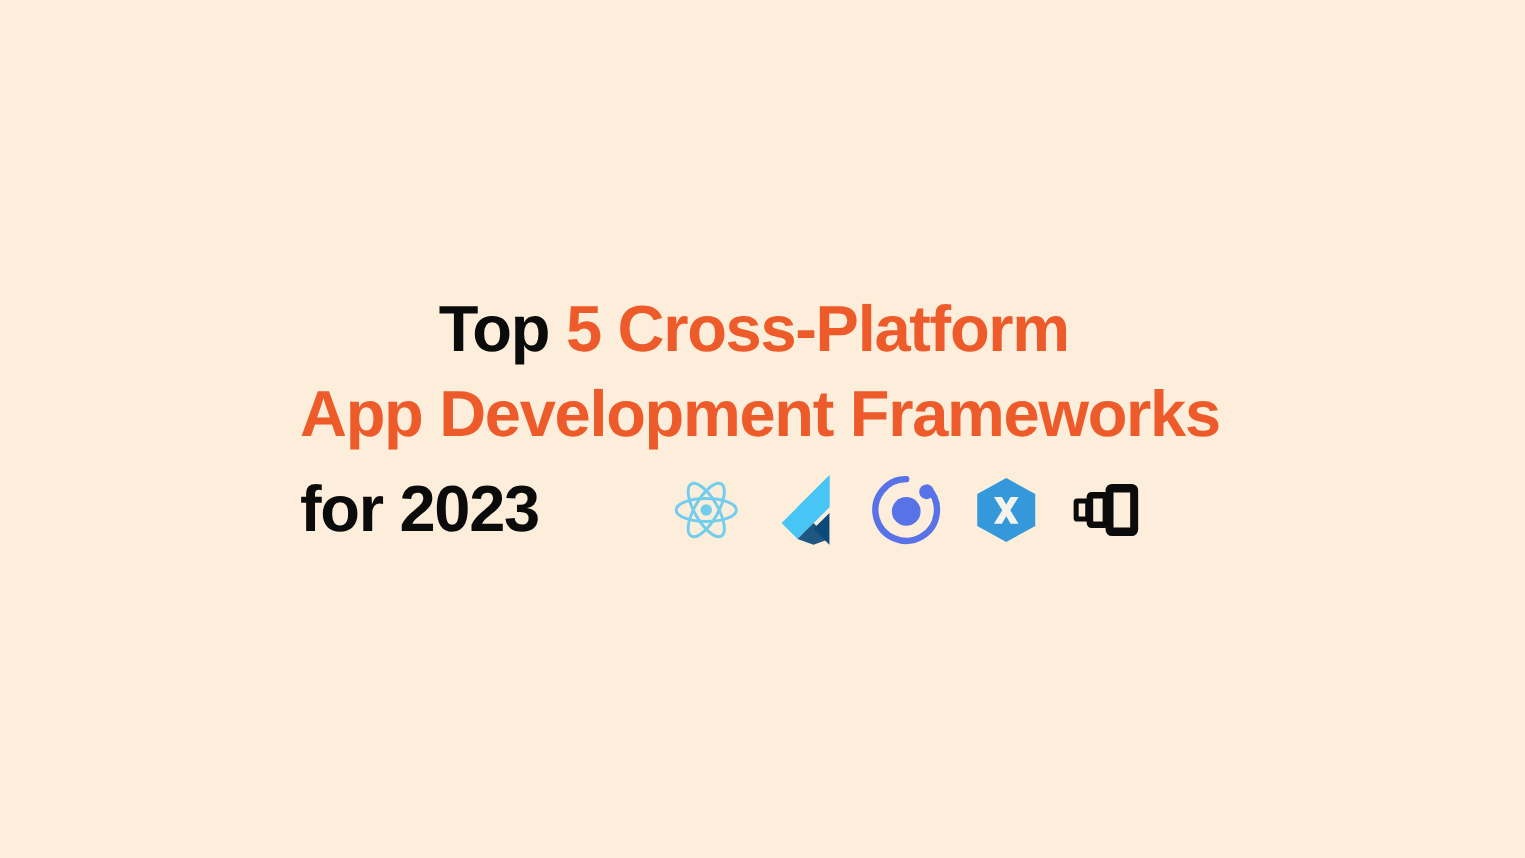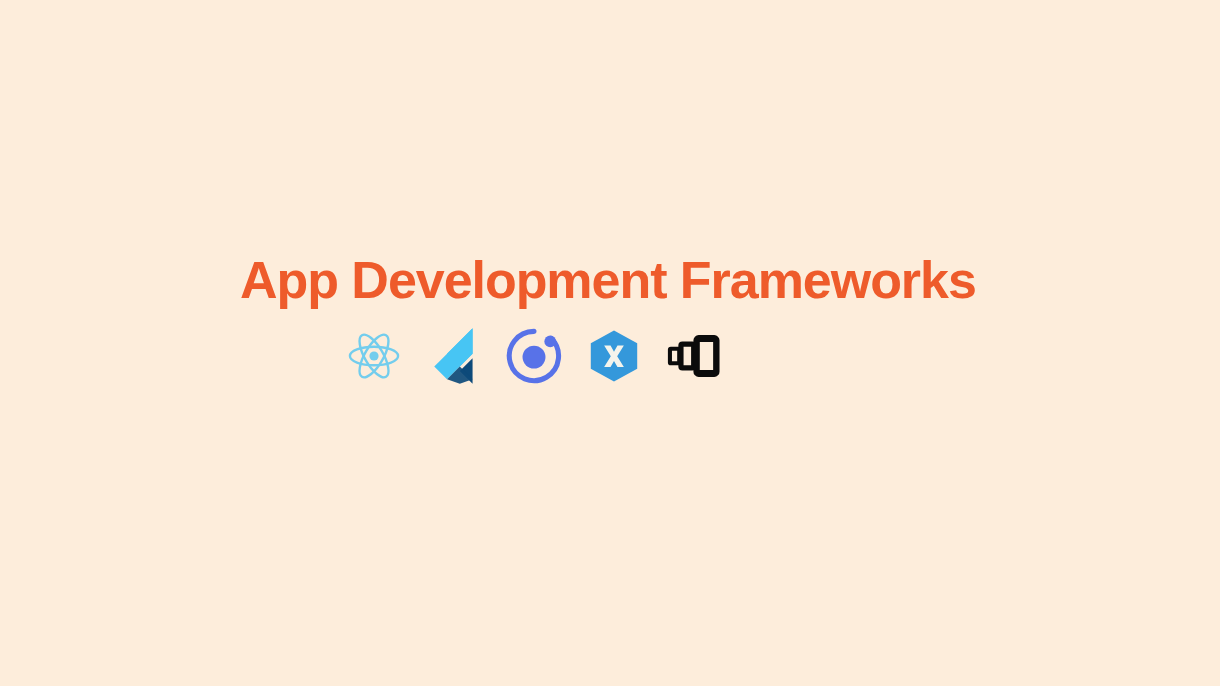--- a/index.html
+++ b/index.html
@@ -86,25 +86,27 @@
 
   .logo svg { display: block; }
 </style>
 </head>
 <body>
 
 <div class="banner">
 
   <div class="headline">
 
+    <div class="headline-line line-1"><span class="txt-black">Top </span><span class="txt-orange">5 Cross-Platform</span></div>
 
     <div class="headline-line line-2"><span class="txt-orange">App Development Frameworks</span></div>
 
     <div class="line-3-wrap">
 
+      <div class="headline-line line-3"><span class="txt-black">for 2023</span></div>
 
       <div class="logo-row">
 
         <div class="logo">
           <svg width="56" height="56" viewBox="0 0 100 100" aria-hidden="true">
             <g stroke="#73CDED" stroke-width="4.2" fill="none">
               <ellipse cx="50" cy="50" rx="43" ry="16.5"></ellipse>
               <ellipse cx="50" cy="50" rx="43" ry="16.5" transform="rotate(60 50 50)"></ellipse>
               <ellipse cx="50" cy="50" rx="43" ry="16.5" transform="rotate(120 50 50)"></ellipse>
             </g>

